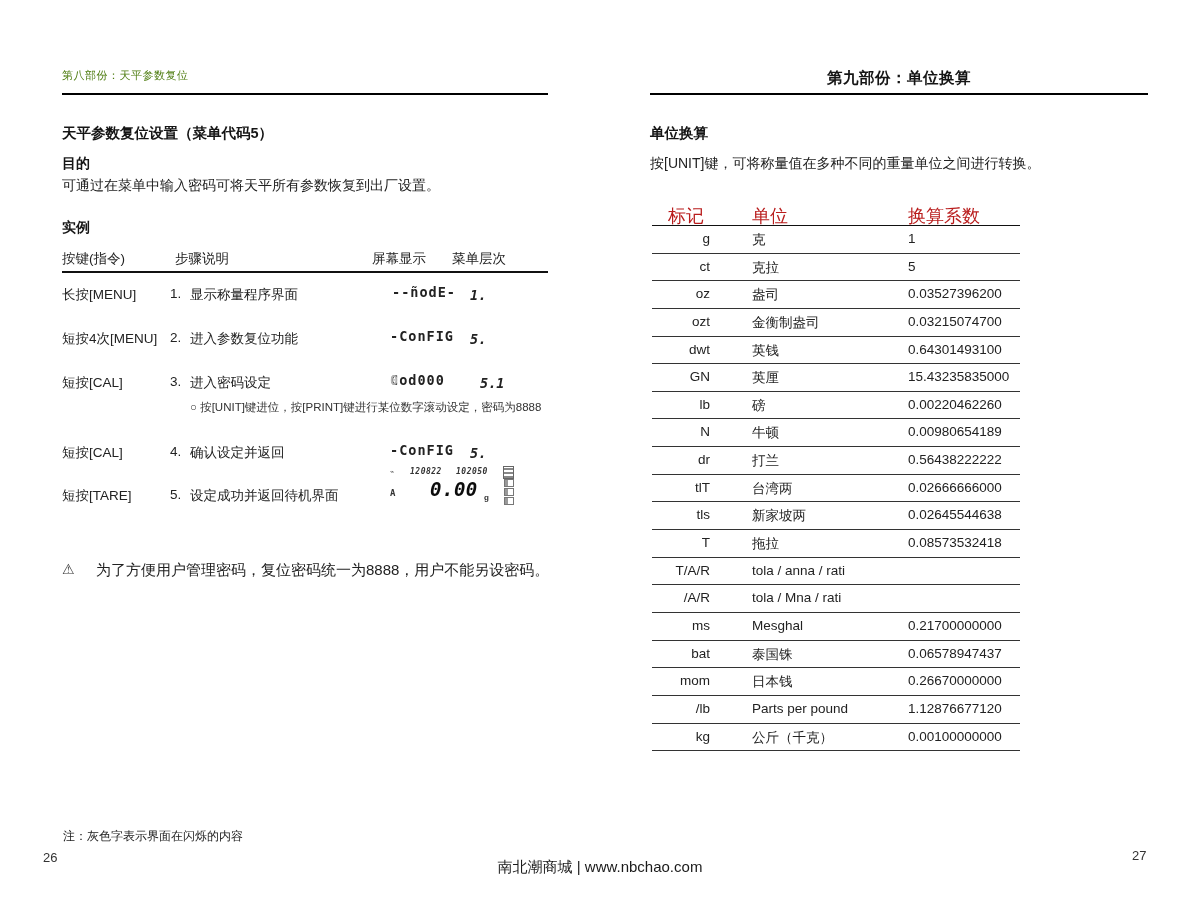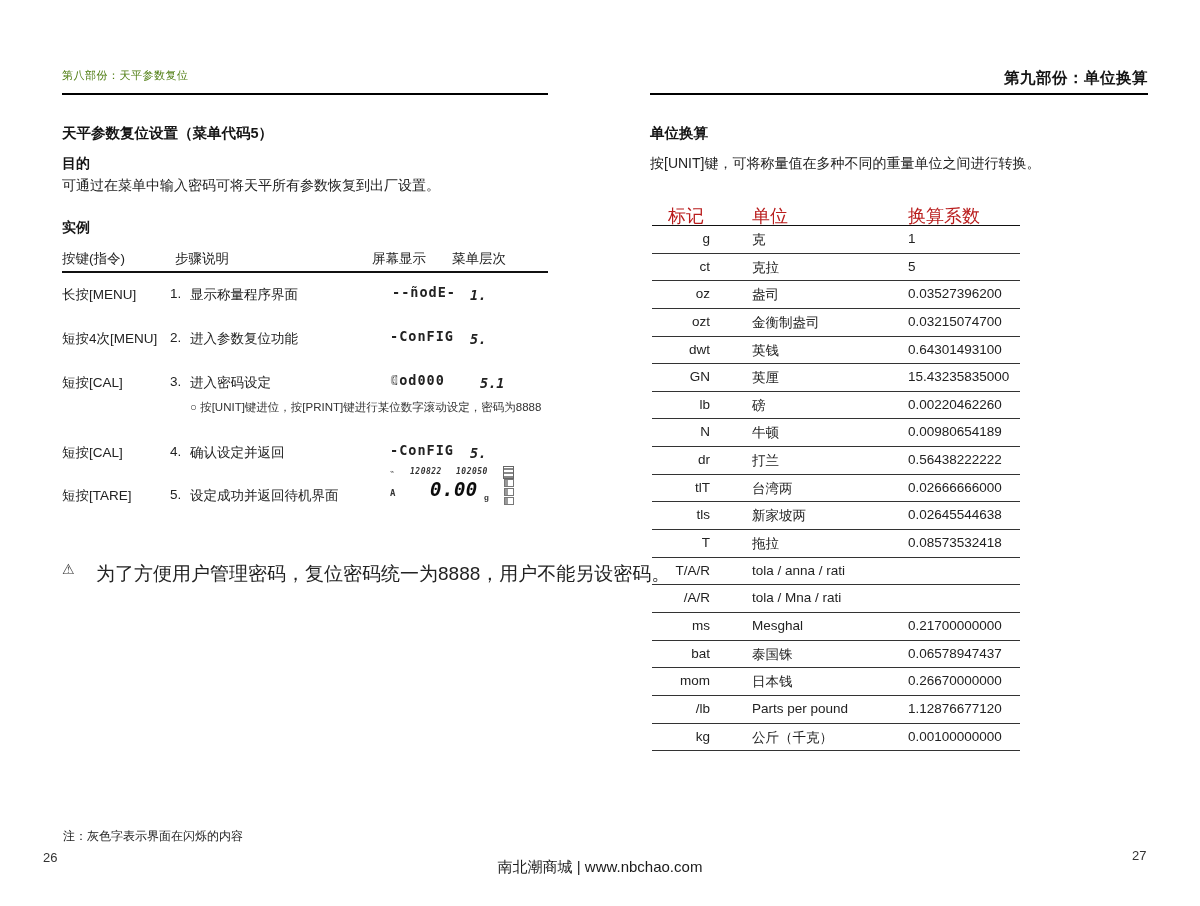--- a/index.html
+++ b/index.html
@@ -20,21 +20,21 @@
   .seg{
     font-family:"DejaVu Sans Mono",monospace;font-weight:bold;
     font-size:15px;letter-spacing:1px;color:#111;white-space:nowrap;
   }
   .seg-small{
     font-family:"DejaVu Sans Mono",monospace;font-weight:bold;font-style:italic;
     font-size:12px;color:#222;white-space:nowrap;
   }
   .seg .blink{color:#b5b5b5;}
   .step-note{font-size:11.5px;color:#333;white-space:nowrap;}
-  .warn{font-size:19px;color:#222;white-space:nowrap;}
+  .warn{font-size:15px;color:#222;white-space:nowrap;}
   .warn-icon{font-size:14px;color:#333;}
   .footnote{font-size:12px;color:#222;font-weight:500;white-space:nowrap;}
   .pagenum{font-size:13px;color:#333;}
   .footer{font-size:15px;color:#1a1a1a;text-align:center;width:100%;}
   
   .lcd{width:126px;height:42px;}
   .lcd-row1{position:absolute;top:0;left:0;width:100%;height:12px;}
   .lcd-sig{position:absolute;left:2px;top:2px;font-size:7px;color:#555;
     font-family:"DejaVu Sans Mono",monospace;font-weight:bold;}
   .lcd-dt{position:absolute;top:1px;font-family:"DejaVu Sans Mono",monospace;
@@ -46,21 +46,21 @@
   .lcd-mode{position:absolute;left:2px;top:22px;font-size:9px;font-weight:bold;color:#333;
     font-family:"DejaVu Sans Mono",monospace;}
   .lcd-value{position:absolute;left:42px;top:12px;font-family:"DejaVu Sans Mono",monospace;
     font-weight:bold;font-style:italic;font-size:19px;letter-spacing:0.5px;color:#0c0c0c;}
   .lcd-unit{position:absolute;left:96px;top:27px;font-size:8px;color:#333;font-weight:bold;}
   .lcd-stack{position:absolute;right:0;top:13px;width:10px;height:26px;
     display:flex;flex-direction:column;gap:1px;}
   .lcd-stack i{display:block;height:7px;border:1px solid #777;
     background:linear-gradient(90deg,#999 0 40%,#fff 40%);}
   
-  .sec-title-right{font-size:15.5px;font-weight:bold;color:#151515;text-align:right;
+  .sec-title-right{font-size:15.5px;font-weight:bold;color:#151515;text-align:center;
     width:100%;letter-spacing:0.5px;}
   .u-table{width:368px;}
   .u-hdr{position:relative;height:23px;border-bottom:1.5px solid #111;}
   .u-hdr span{position:absolute;top:2px;font-size:18px;color:#b91c1c;white-space:nowrap;}
   .u-h-mark{left:16px;}
   .u-h-unit{left:100px;}
   .u-h-factor{left:256px;}
   .u-row{position:relative;height:26.65px;border-bottom:1px solid #333;}
   .u-row span{position:absolute;top:5px;font-size:13.5px;color:#222;white-space:nowrap;}
   .u-mark{left:0;width:58px;text-align:right;}

